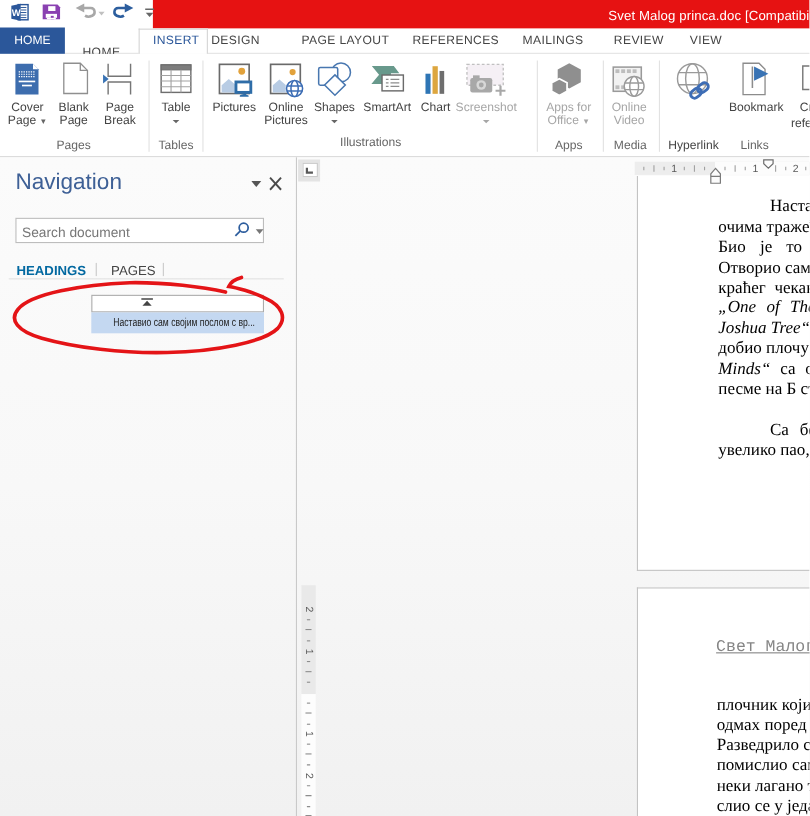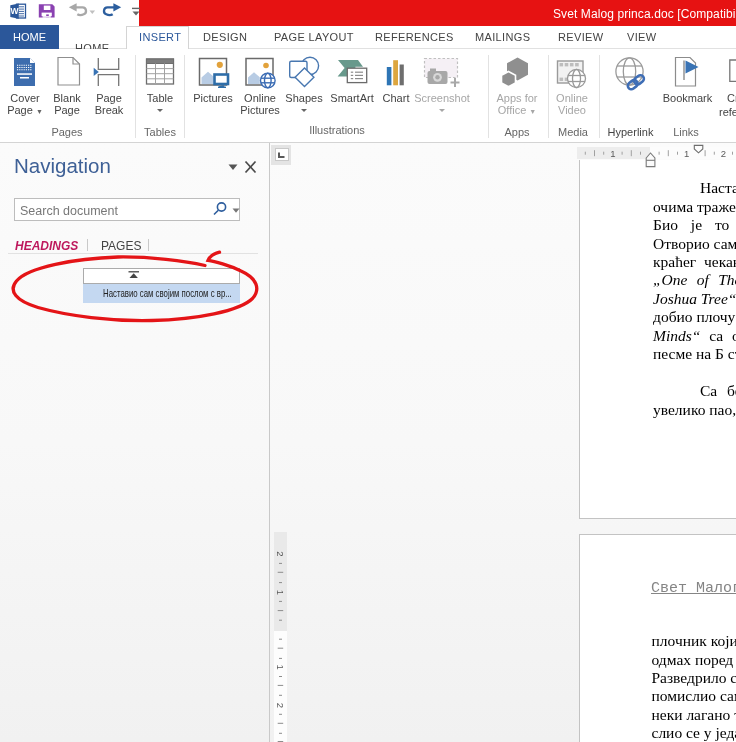--- a/index.html
+++ b/index.html
@@ -63,21 +63,21 @@
 <div class="abs" id="titlebar"></div>
 <div class="abs" id="titlered"></div>
 <div class="abs" id="titletext">Svet Malog princa.doc [Compatibility Mode] - Word</div>
 
 <div class="abs" id="tabrow"></div>
 <div class="abs" id="tabline"></div>
 <div class="abs" id="instab"></div>
 <div class="abs" id="filetab">HOME</div>
 <div class="abs tab" style="left:75px;margin-top:11px;">HOME</div>
 <div class="abs tab" style="left:139px;color:#2B579A;">INSERT</div>
-<div class="abs tab" style="left:203px;">DESIGN</div>
+<div class="abs tab" style="left:192px;">DESIGN</div>
 <div class="abs tab" style="left:274px;">PAGE LAYOUT</div>
 <div class="abs tab" style="left:375px;">REFERENCES</div>
 <div class="abs tab" style="left:475px;">MAILINGS</div>
 <div class="abs tab" style="left:558px;">REVIEW</div>
 <div class="abs tab" style="left:627px;">VIEW</div>
 
 <div class="abs" id="ribbon"></div>
 <div class="abs" id="ribbonline"></div>
 
 <svg class="abs" style="left:0;top:0;" width="145" height="24" viewBox="0 0 145 24">
@@ -258,21 +258,21 @@
 
   <path d="M729.8 60 H742 V81.3 H729.8 Z" fill="#fff" stroke="#777" stroke-width="1.3"></path>
 </svg>
 
 <div class="abs" id="docarea"></div>
 <div class="abs" id="navpane"></div>
 <div class="abs" id="navsep"></div>
 <div class="abs" id="navtitle">Navigation</div>
 <div class="abs" id="searchbox"></div>
 <div class="abs" id="searchtext">Search document</div>
-<div class="abs navtab" style="left:15px;color:#be185d;font-weight:bold;font-style:italic;">HEADINGS</div>
+<div class="abs navtab" style="left:15px;color:#0369a1;font-weight:bold;">HEADINGS</div>
 <div class="abs navtab" style="left:101px;">PAGES</div>
 <div class="abs navtab" style="left:172px;margin-top:44px;">RESULTS</div>
 <div class="abs" style="left:87px;top:239px;width:1px;height:12px;background:#C9C9C9;"></div>
 <div class="abs" style="left:147.5px;top:239px;width:1px;height:12px;background:#C9C9C9;"></div>
 <div class="abs" style="left:8px;top:252.5px;width:250px;height:1px;background:#E2E2E2;"></div>
 <div class="abs" id="whitebox"></div>
 <div class="abs" id="selitem"></div>
 <div class="abs" id="selitemtext">Наставио сам својим послом с вр...</div>
 
 <svg class="abs" style="left:0;top:143px;" width="269" height="150" viewBox="0 143 269 150">

